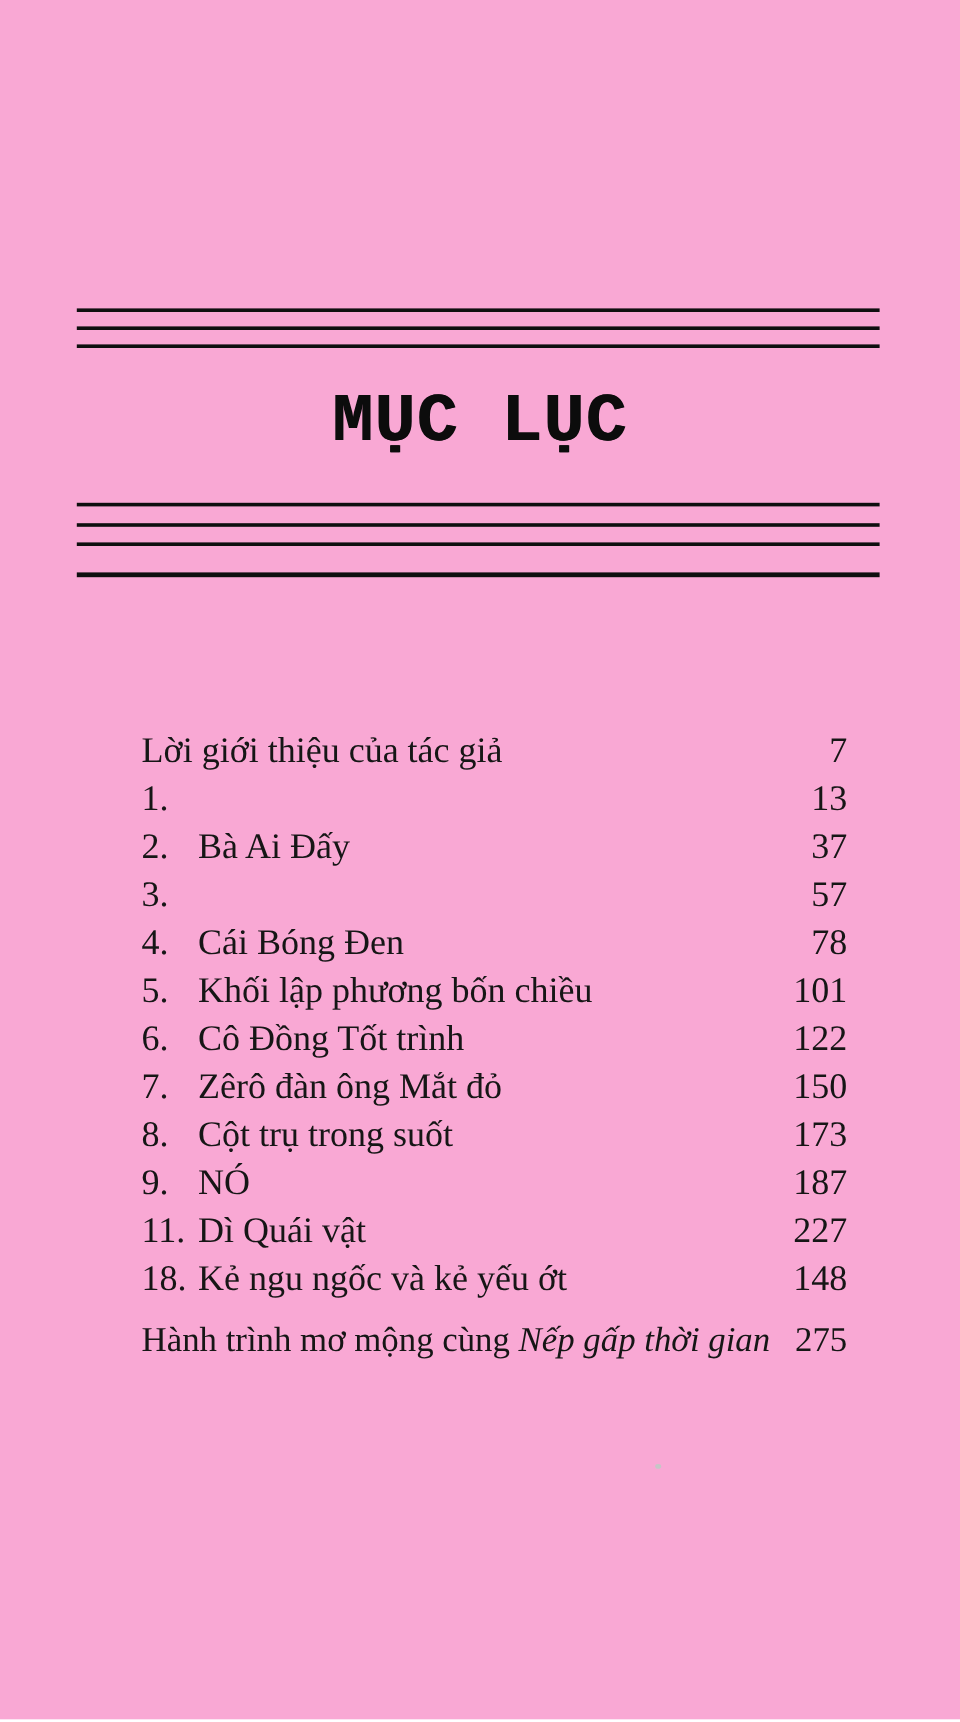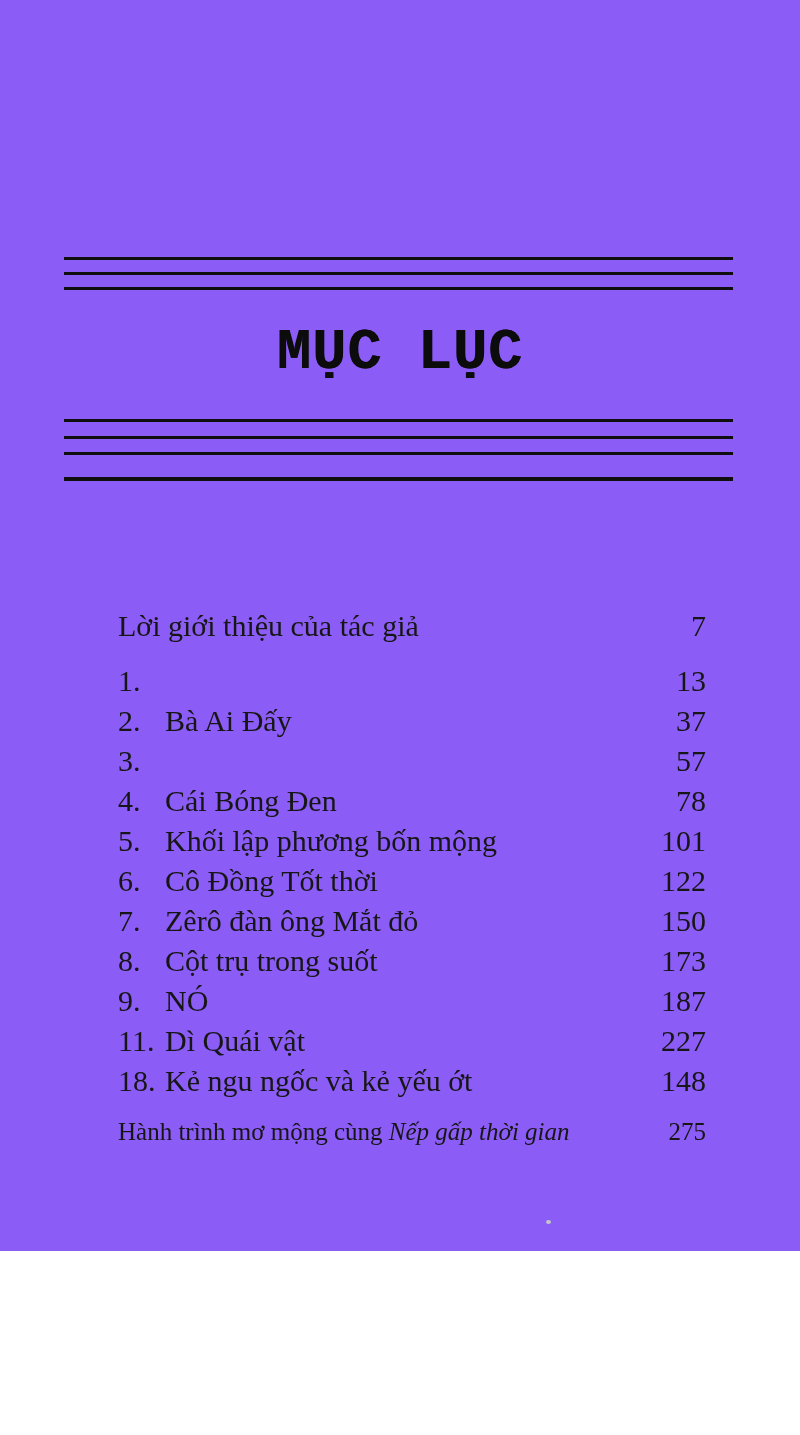--- a/index.html
+++ b/index.html
@@ -1,20 +1,20 @@
 <!DOCTYPE html>
 <html><head>
 <meta charset="utf-8">
 <style>
   html, body { margin: 0; padding: 0; background: #fff; }
   .page {
     position: relative;
     width: 800px;
-    height: 1251px;
-    background: #8b5cf6;
+    height: 1433px;
+    background: #f9a8d4;
     color: #141414;
     font-family: "Liberation Serif", serif;
     overflow: hidden;
   }
   .rule {
     position: absolute;
     left: 64px;
     width: 669px;
     height: 3px;
     background: #0f0f0f;
@@ -45,22 +45,22 @@
   }
   .row {
     display: flex;
     align-items: center;
     height: 40px;
     white-space: nowrap;
   }
   .row .num { width: 47px; flex: 0 0 47px; }
   .row .t { flex: 1 1 auto; overflow: hidden; }
   .row .p { flex: 0 0 auto; margin-left: auto; text-align: right; }
-  .row.intro { margin-bottom: 15px; }
-  .row.outro { margin-top: 11px; font-size: 25px; }
+  .row.intro { }
+  .row.outro { margin-top: 11px; font-size: 29px; }
   .row.outro em { font-style: italic; }
   .artifact {
     position: absolute;
     left: 546px;
     top: 1220px;
     width: 5px;
     height: 4px;
     border-radius: 50%;
     background: #c6c6c6;
   }
@@ -106,27 +106,27 @@
   </div>
 
   <div class="row">
     <span class="num">4.</span>
     <span class="t">Cái Bóng Đen</span>
     <span class="p">78</span>
   </div>
 
   <div class="row">
     <span class="num">5.</span>
-    <span class="t">Khối lập phương bốn mộng</span>
+    <span class="t">Khối lập phương bốn chiều</span>
     <span class="p">101</span>
   </div>
 
   <div class="row">
     <span class="num">6.</span>
-    <span class="t">Cô Đồng Tốt thời</span>
+    <span class="t">Cô Đồng Tốt trình</span>
     <span class="p">122</span>
   </div>
 
   <div class="row">
     <span class="num">7.</span>
     <span class="t">Zêrô đàn ông Mắt đỏ</span>
     <span class="p">150</span>
   </div>
 
   <div class="row">

